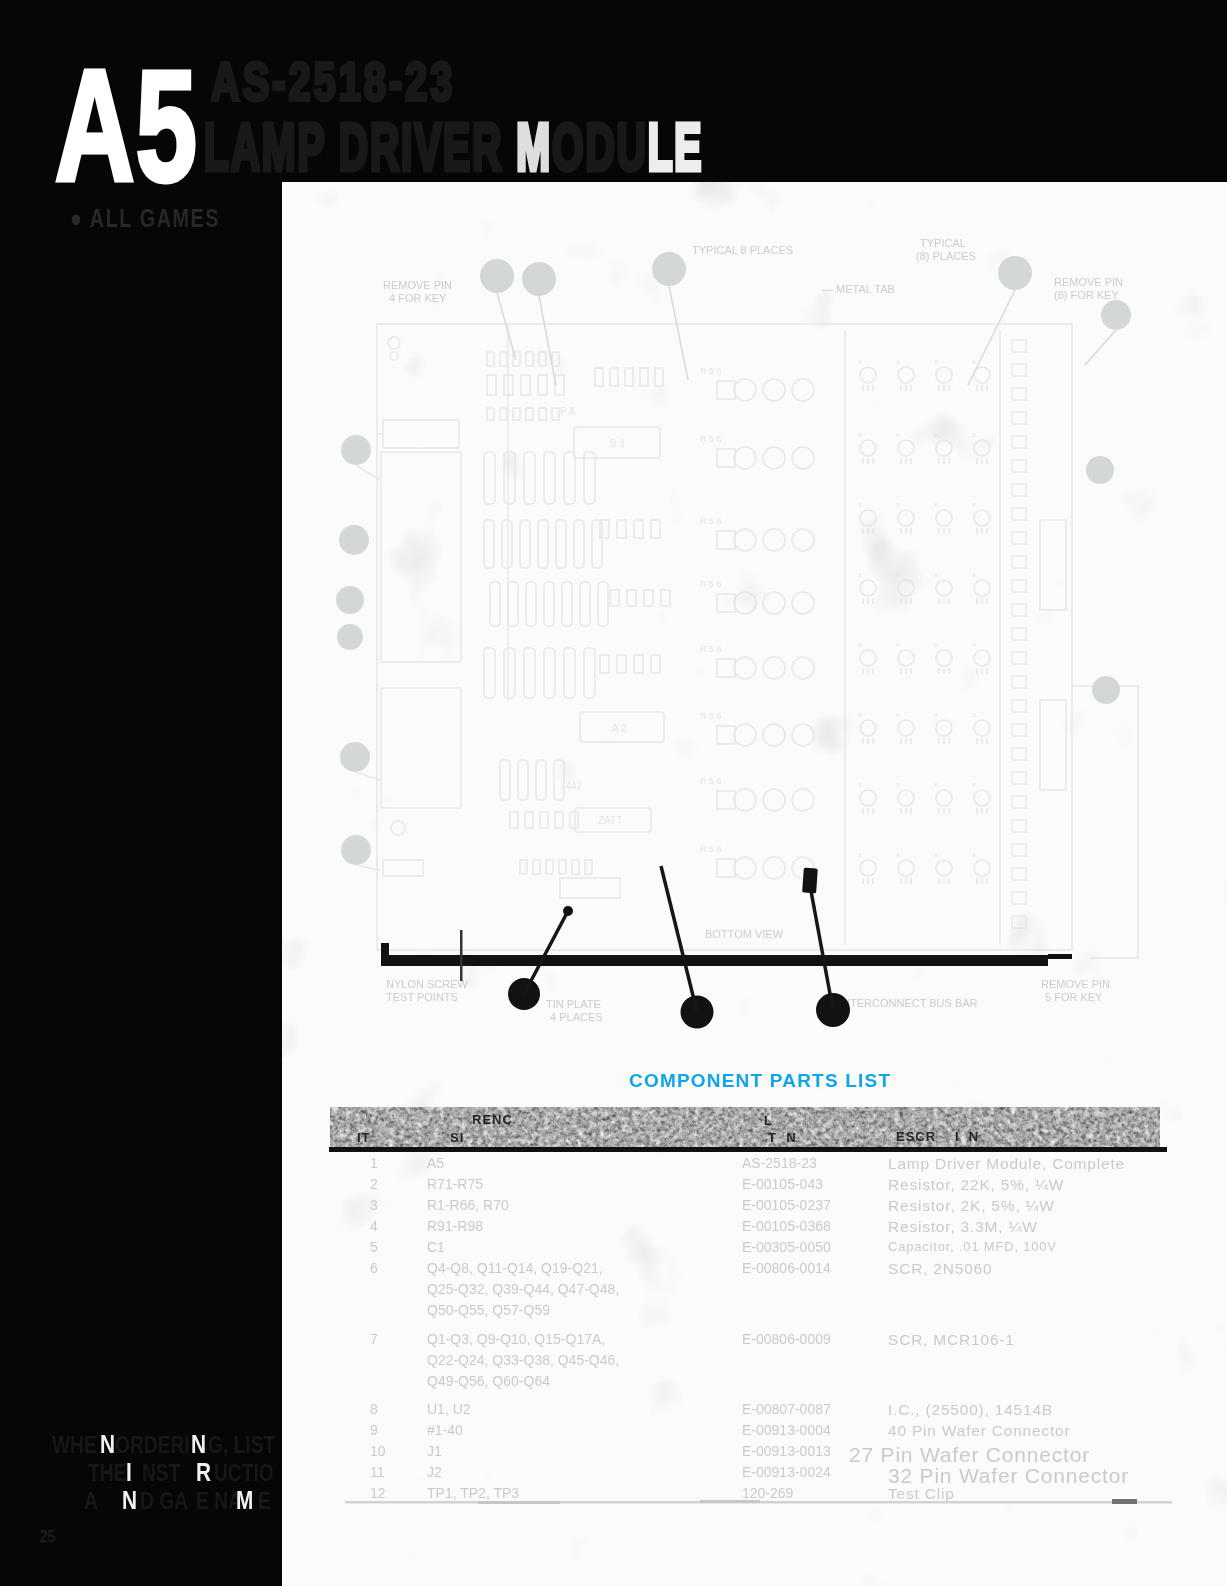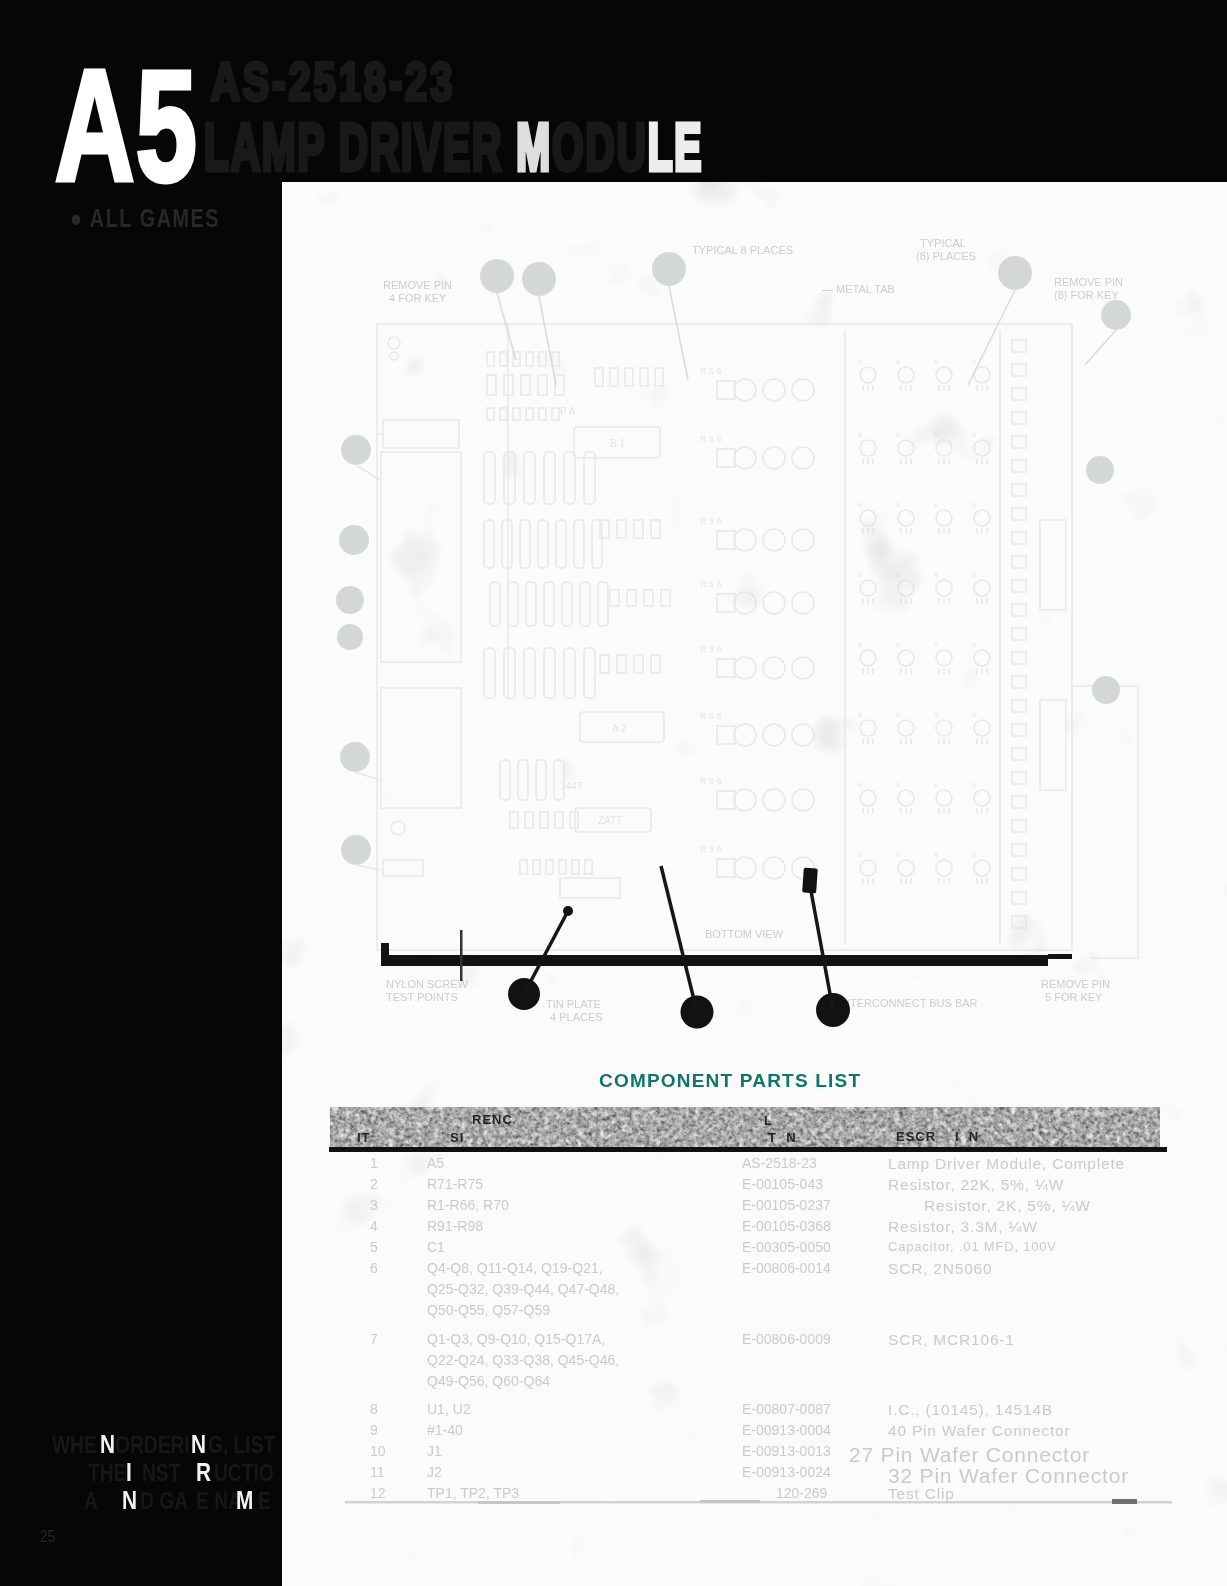--- a/index.html
+++ b/index.html
@@ -428,21 +428,21 @@
   <rect x="803" y="868" width="14" height="25" rx="2" transform="rotate(4 810 880)"></rect>
 </g>
 <g stroke="none">
   <rect x="345" y="1501" width="827" height="2.5" fill="#d2d3d1"></rect>
   <rect x="478" y="1501" width="82" height="3" fill="#c6c7c5"></rect>
   <rect x="700" y="1500" width="60" height="3" fill="#c6c7c5"></rect>
   <rect x="1112" y="1499" width="25" height="5" fill="#6f7270"></rect>
 </g>
 </svg>
 
-<div class="gtb" style="left:599px;top:1070px;font-size:19px;letter-spacing:1.2px;color:#0f766e;filter:blur(0.6px)">COMPONENT PARTS LIST</div>
+<div class="gtb" style="left:629px;top:1070px;font-size:19px;letter-spacing:1.2px;color:#0ea5e9;filter:blur(0.6px)">COMPONENT PARTS LIST</div>
 
 <div class="ht" style="left:472px;top:1112px">RENC</div>
 <div class="ht" style="left:764px;top:1113px">L</div>
 <div class="ht" style="left:357px;top:1130px">IT</div>
 <div class="ht" style="left:450px;top:1130px">SI</div>
 <div class="ht" style="left:768px;top:1130px">T&nbsp;&nbsp;N</div>
 <div class="ht" style="left:896px;top:1129px">ESCR</div>
 <div class="ht" style="left:955px;top:1129px">I&nbsp;&nbsp;N</div>
 
 <div class="tr" style="top:1155px">
@@ -454,21 +454,21 @@
 <div class="tr" style="top:1176px">
     <span style="left:370px">2</span>
     <span style="left:427px">R71-R75</span>
     <span style="left:742px">E-00105-043</span>
     <span style="left:888px;font-size:15.5px;letter-spacing:0.8px">Resistor, 22K, 5%, ¼W</span>
   </div>
 <div class="tr" style="top:1197px">
     <span style="left:370px">3</span>
     <span style="left:427px">R1-R66, R70</span>
     <span style="left:742px">E-00105-0237</span>
-    <span style="left:924px;font-size:15.5px;letter-spacing:0.8px">Resistor, 2K, 5%, ¼W</span>
+    <span style="left:888px;font-size:15.5px;letter-spacing:0.8px">Resistor, 2K, 5%, ¼W</span>
   </div>
 <div class="tr" style="top:1218px">
     <span style="left:370px">4</span>
     <span style="left:427px">R91-R98</span>
     <span style="left:742px">E-00105-0368</span>
     <span style="left:888px;font-size:15.5px;letter-spacing:0.8px">Resistor, 3.3M, ¼W</span>
   </div>
 <div class="tr" style="top:1239px">
     <span style="left:370px">5</span>
     <span style="left:427px">C1</span>
@@ -496,21 +496,21 @@
 <div class="tr" style="top:1352px">
     <span style="left:427px">Q22-Q24, Q33-Q38, Q45-Q46,</span>
   </div>
 <div class="tr" style="top:1373px">
     <span style="left:427px">Q49-Q56, Q60-Q64</span>
   </div>
 <div class="tr" style="top:1401px">
     <span style="left:370px">8</span>
     <span style="left:427px">U1, U2</span>
     <span style="left:742px">E-00807-0087</span>
-    <span style="left:888px;font-size:15.5px;letter-spacing:0.8px">I.C., (10145), 14514B</span>
+    <span style="left:888px;font-size:15.5px;letter-spacing:0.8px">I.C., (25500), 14514B</span>
   </div>
 <div class="tr" style="top:1422px">
     <span style="left:370px">9</span>
     <span style="left:427px">#1-40</span>
     <span style="left:742px">E-00913-0004</span>
     <span style="left:888px;font-size:15.5px;letter-spacing:0.8px">40 Pin Wafer Connector</span>
   </div>
 <div class="tr" style="top:1443px">
     <span style="left:370px">10</span>
     <span style="left:427px">J1</span>
@@ -519,21 +519,21 @@
   </div>
 <div class="tr" style="top:1464px">
     <span style="left:370px">11</span>
     <span style="left:427px">J2</span>
     <span style="left:742px">E-00913-0024</span>
     <span style="left:888px;font-size:21px;letter-spacing:0.8px">32 Pin Wafer Connector</span>
   </div>
 <div class="tr" style="top:1485px">
     <span style="left:370px">12</span>
     <span style="left:427px">TP1, TP2, TP3</span>
-    <span style="left:776px">120-269</span>
+    <span style="left:742px">120-269</span>
     <span style="left:888px;font-size:15.5px;letter-spacing:0.8px">Test Clip</span>
   </div>
 
 <div class="dkw" style="left:52px;top:1431px">WHE</div>
 <div class="dkw" style="left:115px;top:1431px">ORDERI</div>
 <div class="dkw" style="left:208px;top:1431px">G, LIST</div>
 <div class="dkw" style="left:88px;top:1459px">THE</div>
 <div class="dkw" style="left:142px;top:1459px">NST</div>
 <div class="dkw" style="left:214px;top:1459px">UCTIO</div>
 <div class="dkw" style="left:84px;top:1487px">A</div>

